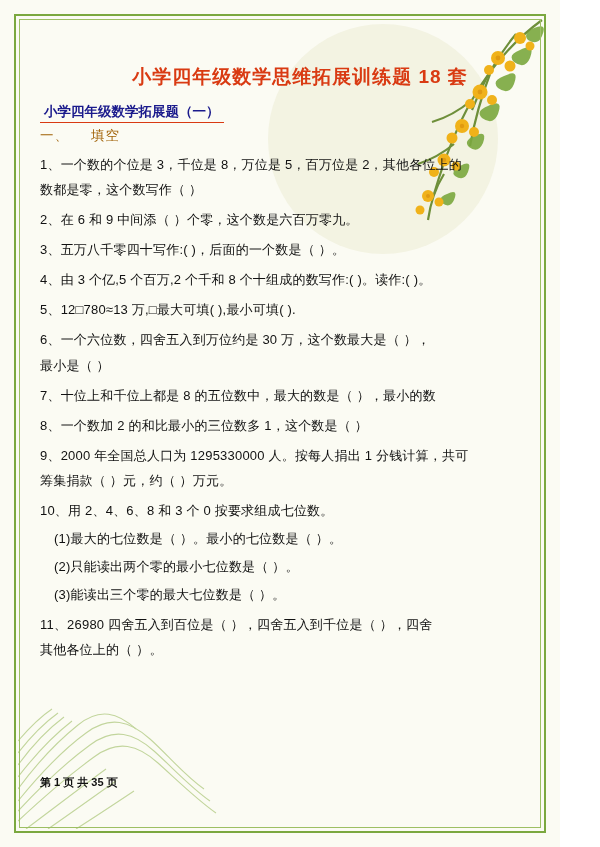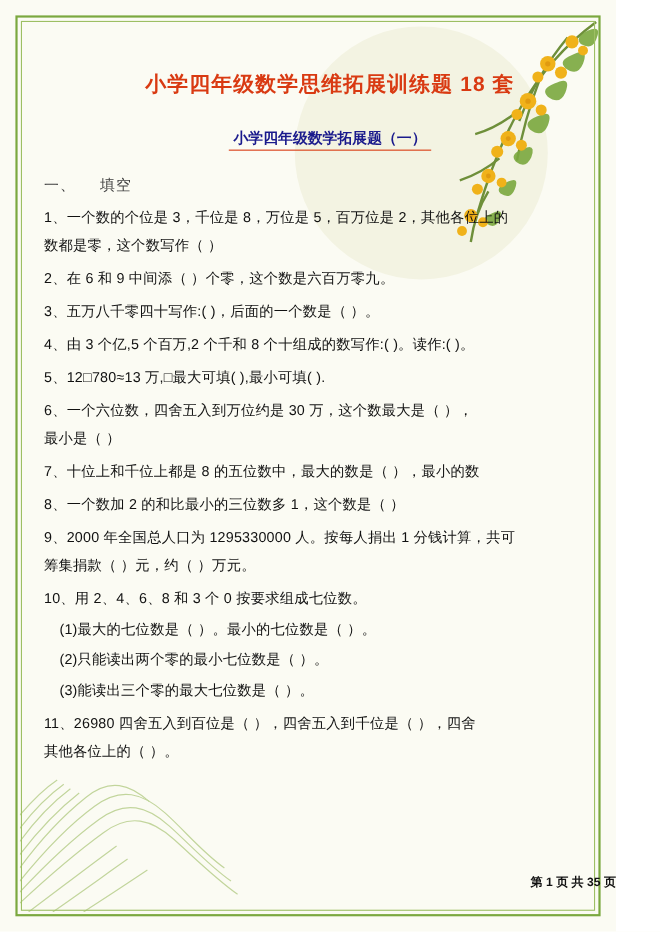--- a/index.html
+++ b/index.html
@@ -88,38 +88,38 @@
     font-weight: bold;
     color: #d93a12;
     letter-spacing: 1px;
     margin: 12px 0 0 0;
     position: relative;
     z-index: 3;
   }
 
   .subtitle-wrap {
     display: flex;
-    justify-content: center;
-    margin-top: 28px;
+    justify-content: flex-start;
+    margin-top: 14px;
     position: relative;
     z-index: 3;
   }
   .subtitle {
     font-size: 13.5px;
     font-weight: bold;
     color: #1a1a8c;
     border-bottom: 1.5px solid #d93a12;
     padding: 0 4px 2px 4px;
     line-height: 1.2;
   }
 
   .section-head {
-    margin-top: 23px;
+    margin-top: 4px;
     font-size: 13.5px;
-    color: #404040;
+    color: #a16207;
     letter-spacing: 1px;
     position: relative;
     z-index: 3;
   }
   .section-head .sec-num { margin-right: 22px; }
 
   .q {
     font-size: 13px;
     color: #111;
     line-height: 1.62;
@@ -133,22 +133,22 @@
     padding-left: 14px;
   }
   .q.cont {
     margin-top: 4px;
   }
 
   .footer {
     position: absolute;
     left: 0;
     right: 0;
-    bottom: 3px;
-    text-align: right;
+    bottom: 22px;
+    text-align: left;
     font-size: 11px;
     font-weight: bold;
     color: #111;
     z-index: 3;
   }
 </style>
 </head>
 <body>
 
 <div class="page">

